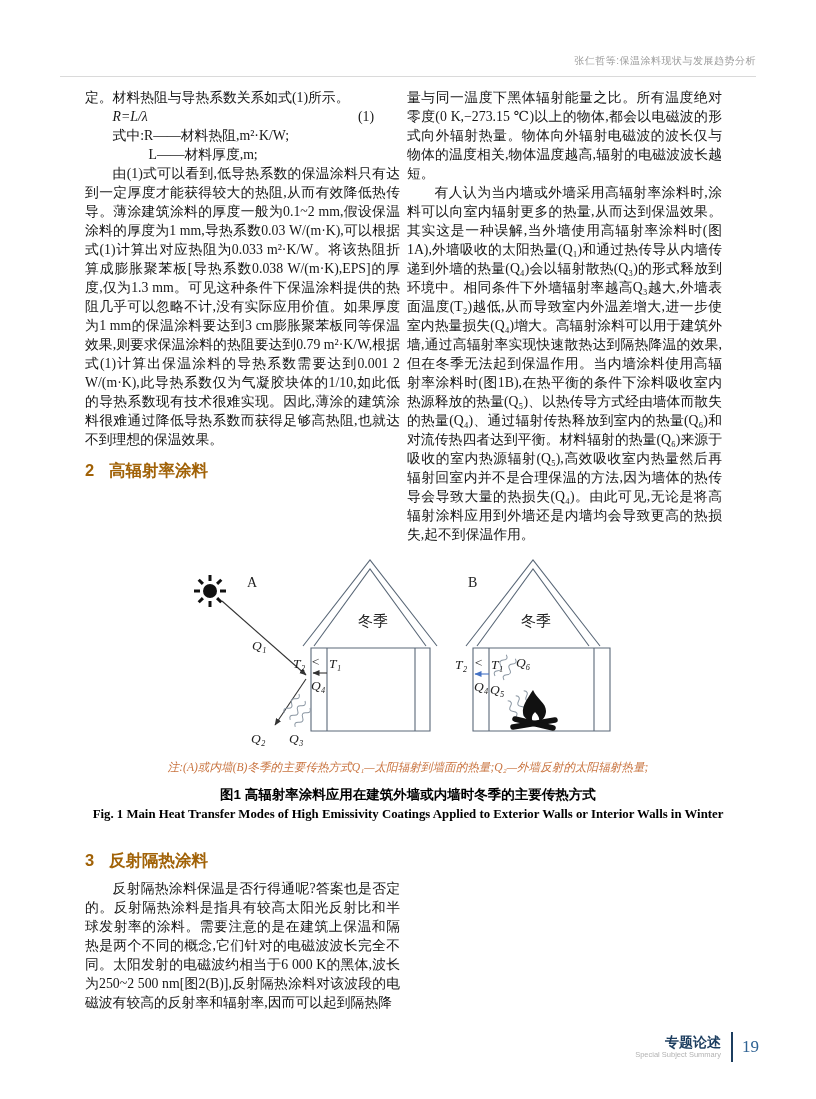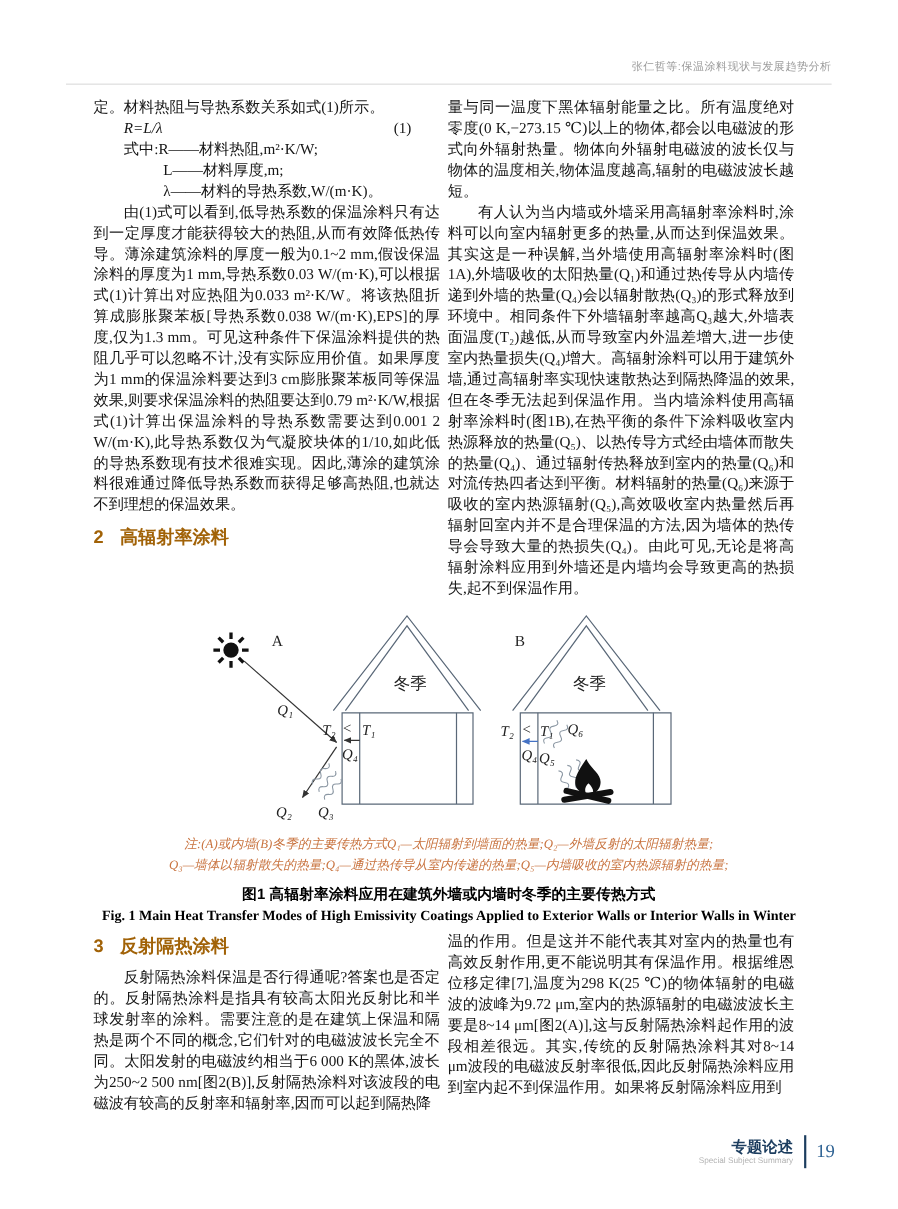--- a/index.html
+++ b/index.html
@@ -60,21 +60,20 @@
 
 <div class="cols cols-top">
   <div class="col">
     <p>定。材料热阻与导热系数关系如式(1)所示。</p>
     <div class="formula-row">
       <span class="formula-expr">R=L/λ</span>
       <span class="formula-no">(1)</span>
     </div>
     <p class="where">式中:R——材料热阻,m²·K/W;</p>
     <p class="where2">L——材料厚度,m;</p>
-    <p class="where2">λ——材料的导热系数,W/(m·K)。</p>
     <p class="indent">由(1)式可以看到,低导热系数的保温涂料只有达到一定厚度才能获得较大的热阻,从而有效降低热传导。薄涂建筑涂料的厚度一般为0.1~2 mm,假设保温涂料的厚度为1 mm,导热系数0.03 W/(m·K),可以根据式(1)计算出对应热阻为0.033 m²·K/W。将该热阻折算成膨胀聚苯板[导热系数0.038 W/(m·K),EPS]的厚度,仅为1.3 mm。可见这种条件下保温涂料提供的热阻几乎可以忽略不计,没有实际应用价值。如果厚度为1 mm的保温涂料要达到3 cm膨胀聚苯板同等保温效果,则要求保温涂料的热阻要达到0.79 m²·K/W,根据式(1)计算出保温涂料的导热系数需要达到0.001 2 W/(m·K),此导热系数仅为气凝胶块体的1/10,如此低的导热系数现有技术很难实现。因此,薄涂的建筑涂料很难通过降低导热系数而获得足够高热阻,也就达不到理想的保温效果。</p>
     <div class="sec-head">
       <span class="num">2</span><span>高辐射率涂料</span>
     </div>
   </div>
   <div class="col">
     <p>量与同一温度下黑体辐射能量之比。所有温度绝对零度(0 K,−273.15 ℃)以上的物体,都会以电磁波的形式向外辐射热量。物体向外辐射电磁波的波长仅与物体的温度相关,物体温度越高,辐射的电磁波波长越短。</p>
     <p class="indent">有人认为当内墙或外墙采用高辐射率涂料时,涂料可以向室内辐射更多的热量,从而达到保温效果。其实这是一种误解,当外墙使用高辐射率涂料时(图1A),外墙吸收的太阳热量(Q₁)和通过热传导从内墙传递到外墙的热量(Q₄)会以辐射散热(Q₃)的形式释放到环境中。相同条件下外墙辐射率越高Q₃越大,外墙表面温度(T₂)越低,从而导致室内外温差增大,进一步使室内热量损失(Q₄)增大。高辐射涂料可以用于建筑外墙,通过高辐射率实现快速散热达到隔热降温的效果,但在冬季无法起到保温作用。当内墙涂料使用高辐射率涂料时(图1B),在热平衡的条件下涂料吸收室内热源释放的热量(Q₅)、以热传导方式经由墙体而散失的热量(Q₄)、通过辐射传热释放到室内的热量(Q₆)和对流传热四者达到平衡。材料辐射的热量(Q₆)来源于吸收的室内热源辐射(Q₅),高效吸收室内热量然后再辐射回室内并不是合理保温的方法,因为墙体的热传导会导致大量的热损失(Q₄)。由此可见,无论是将高辐射涂料应用到外墙还是内墙均会导致更高的热损失,起不到保温作用。</p>
   </div>
 </div>
@@ -158,35 +157,31 @@
     <text class="svg-text svg-q" x="312" y="113">T₂</text>
     <text class="svg-text svg-q" x="331" y="111">&lt;</text>
     <text class="svg-text svg-q" x="348" y="113">T₁</text>
     <text class="svg-text svg-q" x="331" y="135">Q₄</text>
     <text class="svg-text svg-q" x="347" y="138">Q₅</text>
     <text class="svg-text svg-q" x="373" y="111">Q₆</text>
   </svg>
 
   <div class="fig-note">
     <div>注:(A)或内墙(B)冬季的主要传热方式Q₁—太阳辐射到墙面的热量;Q₂—外墙反射的太阳辐射热量;</div>
-    <div>Q₃—墙体以辐射散失的热量;Q₄—通过热传导从室内传递的热量;Q₅—内墙吸收的室内热源辐射的热量;</div>
   </div>
   <div class="fig-cap-cn">图1  高辐射率涂料应用在建筑外墙或内墙时冬季的主要传热方式</div>
   <div class="fig-cap-en">Fig. 1  Main Heat Transfer Modes of High Emissivity Coatings Applied to Exterior Walls or Interior Walls in Winter</div>
 </div>
 
 <div class="cols cols-bottom">
   <div class="col">
     <div class="sec-head" style="margin-top:4px;">
       <span class="num">3</span><span>反射隔热涂料</span>
     </div>
     <p class="indent">反射隔热涂料保温是否行得通呢?答案也是否定的。反射隔热涂料是指具有较高太阳光反射比和半球发射率的涂料。需要注意的是在建筑上保温和隔热是两个不同的概念,它们针对的电磁波波长完全不同。太阳发射的电磁波约相当于6 000 K的黑体,波长为250~2 500 nm[图2(B)],反射隔热涂料对该波段的电磁波有较高的反射率和辐射率,因而可以起到隔热降</p>
-  </div>
-  <div class="col">
-    <p>温的作用。但是这并不能代表其对室内的热量也有高效反射作用,更不能说明其有保温作用。根据维恩位移定律[7],温度为298 K(25 ℃)的物体辐射的电磁波的波峰为9.72 μm,室内的热源辐射的电磁波波长主要是8~14 μm[图2(A)],这与反射隔热涂料起作用的波段相差很远。其实,传统的反射隔热涂料其对8~14 μm波段的电磁波反射率很低,因此反射隔热涂料应用到室内起不到保温作用。如果将反射隔涂料应用到</p>
   </div>
 </div>
 
 <div class="footer">
   <div class="footer-labels">
     <div class="footer-cn">专题论述</div>
     <div class="footer-en">Special Subject Summary</div>
   </div>
   <div class="footer-bar"></div>
   <div class="footer-page">19</div>

